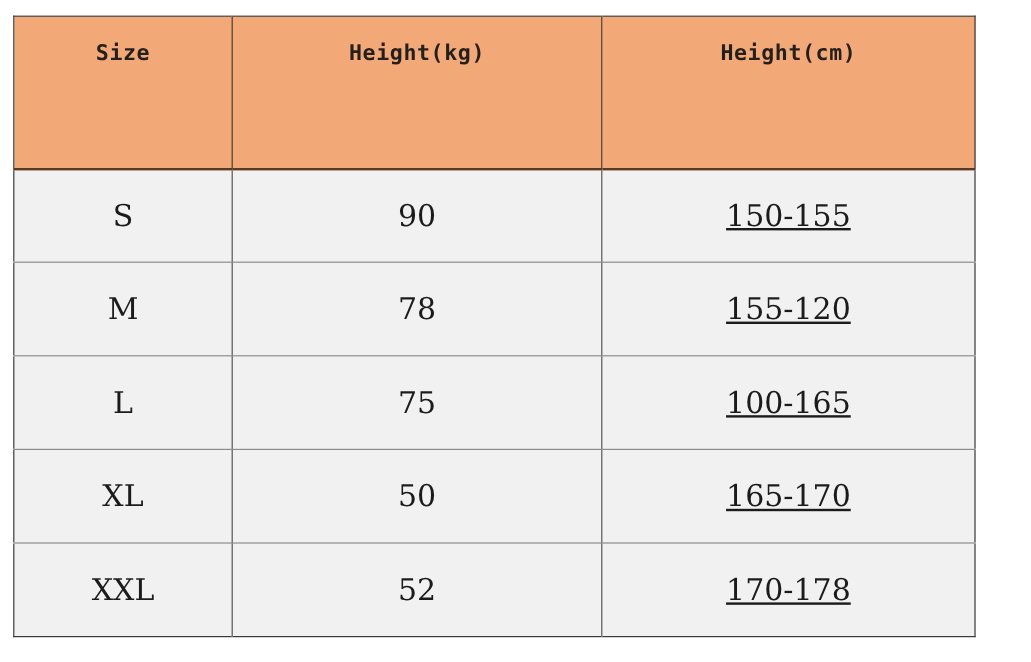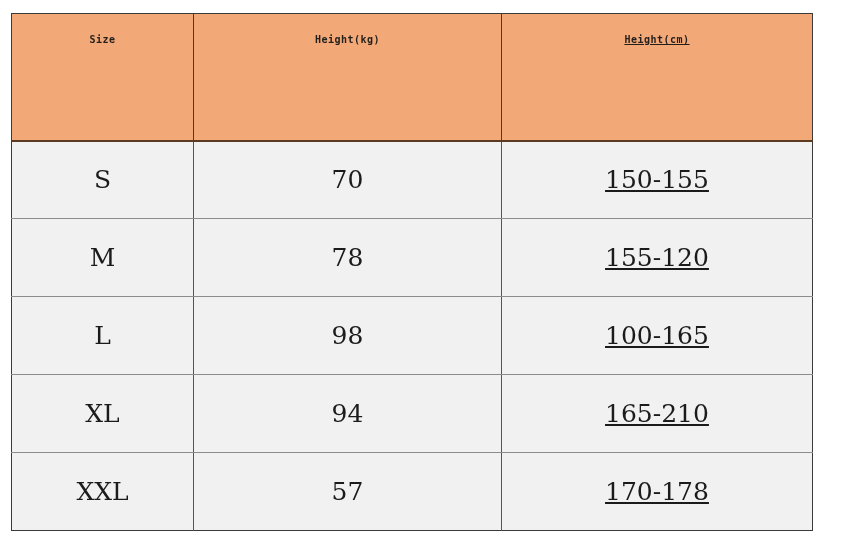--- a/index.html
+++ b/index.html
@@ -35,32 +35,31 @@
   table.size-chart col.col-height { width: 311px; }
 
   
   tr.chart-header-row {
     height: 127px;
   }
   th.chart-header-cell {
     background: #f2a977;
     color: #231f1c;
     font-family: "DejaVu Sans Mono", "Liberation Mono", monospace;
-    font-size: 10px;
+    font-size: 18px;
     font-weight: bold;
     letter-spacing: 0.5px;
     text-align: center;
     vertical-align: top;
     padding-top: 20px;
     border-right: 1px solid #4a3a30;
     border-bottom: 2px solid #5b3a22;
   }
   th.chart-header-cell:last-child {
     border-right: none;
-    text-decoration: underline;
   }
 
   
   tr.chart-row {
     height: 78px;
   }
   td.chart-cell {
     background: #f1f1f1;
     color: #1b1b1b;
     font-family: "DejaVu Serif", "Liberation Serif", serif;
@@ -91,38 +90,38 @@
     <thead>
       <tr class="chart-header-row">
         <th class="chart-header-cell">Size</th>
         <th class="chart-header-cell">Height(kg)</th>
         <th class="chart-header-cell">Height(cm)</th>
       </tr>
     </thead>
     <tbody>
       <tr class="chart-row">
         <td class="chart-cell">S</td>
-        <td class="chart-cell">70</td>
+        <td class="chart-cell">90</td>
         <td class="chart-cell">150-155</td>
       </tr>
       <tr class="chart-row">
         <td class="chart-cell">M</td>
         <td class="chart-cell">78</td>
         <td class="chart-cell">155-120</td>
       </tr>
       <tr class="chart-row">
         <td class="chart-cell">L</td>
-        <td class="chart-cell">98</td>
+        <td class="chart-cell">75</td>
         <td class="chart-cell">100-165</td>
       </tr>
       <tr class="chart-row">
         <td class="chart-cell">XL</td>
-        <td class="chart-cell">94</td>
-        <td class="chart-cell">165-210</td>
+        <td class="chart-cell">50</td>
+        <td class="chart-cell">165-170</td>
       </tr>
       <tr class="chart-row">
         <td class="chart-cell">XXL</td>
-        <td class="chart-cell">57</td>
+        <td class="chart-cell">52</td>
         <td class="chart-cell">170-178</td>
       </tr>
     </tbody>
   </table>
 </div>
 
 </body></html>

